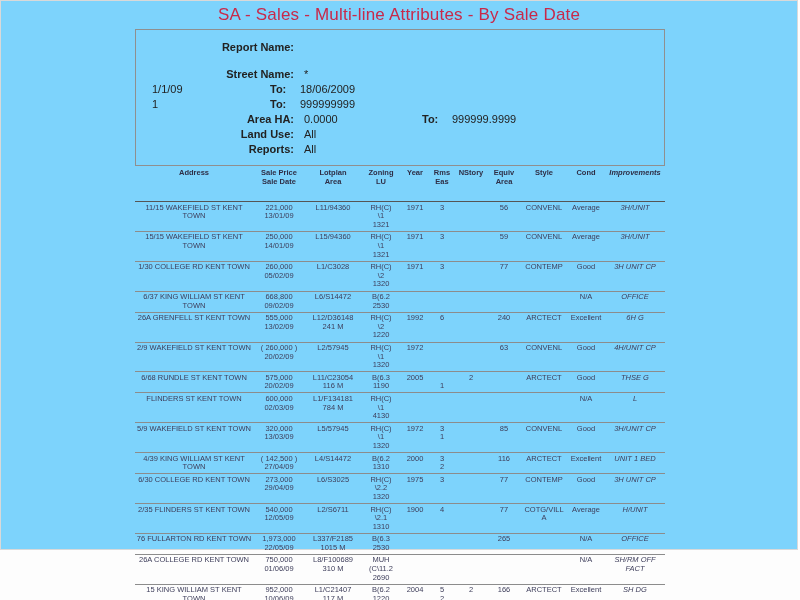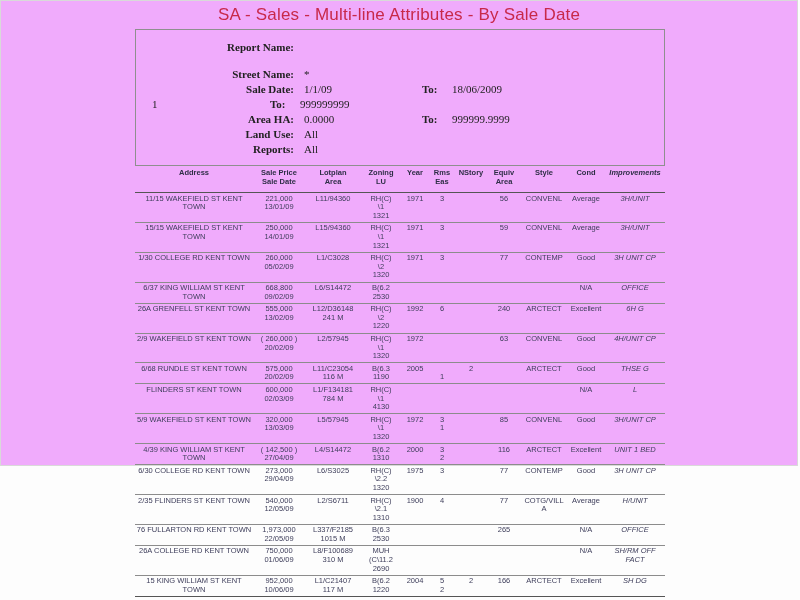--- a/index.html
+++ b/index.html
@@ -1,47 +1,46 @@
 <!DOCTYPE html>
 <html><head>
 <meta charset="utf-8">
 <style>
   html,body{margin:0;padding:0;}
   body{
     width:800px;height:600px;background:#fdfdfd;
     font-family:"Liberation Sans","DejaVu Sans",sans-serif;
     color:#222;overflow:hidden;
   }
-  .screen{width:798px;height:466px;border:1px solid #d9d9d9;background:#f0abfc;box-sizing:border-box;}
+  .screen{width:798px;height:550px;border:1px solid #d9d9d9;background:#7dd3fc;box-sizing:border-box;}
   .report-title{
     text-align:center;font-size:17px;letter-spacing:.2px;
     padding-top:4px;margin:0 0 4px 0;font-weight:400;
   }
   .report{width:530px;margin-left:134px;}
   
   .param-box{
     border:1px solid #8f8f8f;box-sizing:border-box;width:100%;
     padding:10px 6px 8px 6px;
-    font-family:Liberation Serif, serif;
   }
   .prow{display:flex;line-height:15px;font-size:11px;}
   .prow.gap-after{margin-bottom:12px;}
   .plabel{width:152px;text-align:right;font-weight:bold;flex:0 0 auto;}
   .pvalue{margin-left:10px;width:118px;flex:0 0 auto;white-space:nowrap;}
   .pvalue.wide{width:auto;}
   .ptolabel{font-weight:bold;width:24px;flex:0 0 auto;}
   .ptovalue{margin-left:6px;white-space:nowrap;}
   
   table.results{
     border-collapse:collapse;table-layout:fixed;width:100%;
     margin-top:2px;font-size:7.5px;line-height:8.6px;color:#3d3d5a;
   }
   table.results th{
     font-weight:bold;color:#2e2e46;text-align:center;vertical-align:top;
-    padding:1px 1px 6px 1px;border-bottom:1px solid #555;
+    padding:1px 1px 15px 1px;border-bottom:1px solid #555;
   }
   table.results td{
     vertical-align:top;padding:1.5px 1px;text-align:center;word-wrap:break-word;
   }
   table.results tbody tr{border-top:1px solid #8c8c8c;}
   table.results tbody tr:first-child{border-top:none;}
   table.results tbody tr:last-child{border-bottom:1px solid #555;}
   th.c-addr,td.c-addr{text-align:left;}
   th.c-imp,td.c-imp{text-align:left;font-style:italic;}
   td.c-price{text-align:right;padding-right:4px;}
@@ -57,21 +56,20 @@
 
     <div class="param-box">
       <div class="prow gap-after">
         <span class="plabel">Report Name:</span>
       </div>
       <div class="prow">
         <span class="plabel">Street Name:</span>
         <span class="pvalue">*</span>
       </div>
       <div class="prow">
-        <span class="plabel">Sale Date:</span>
         <span class="pvalue">1/1/09</span>
         <span class="ptolabel">To:</span>
         <span class="ptovalue">18/06/2009</span>
       </div>
       <div class="prow">
         <span class="pvalue">1</span>
         <span class="ptolabel">To:</span>
         <span class="ptovalue">999999999</span>
       </div>
       <div class="prow">

